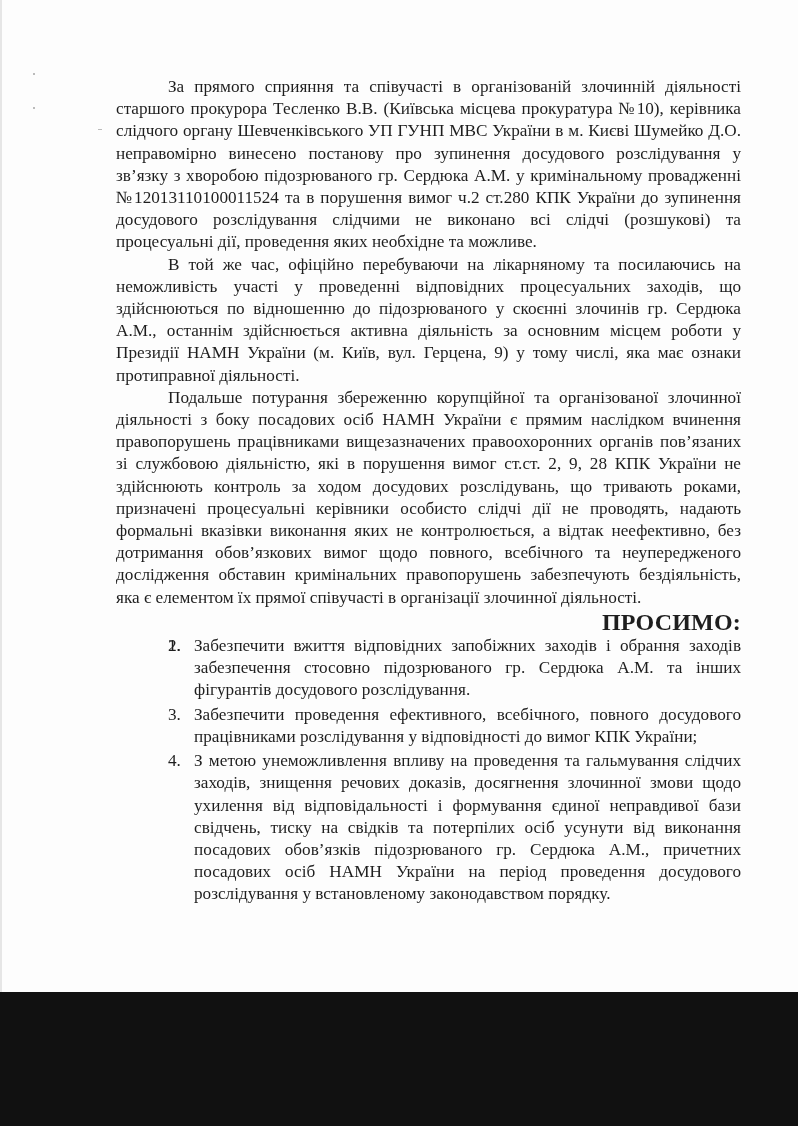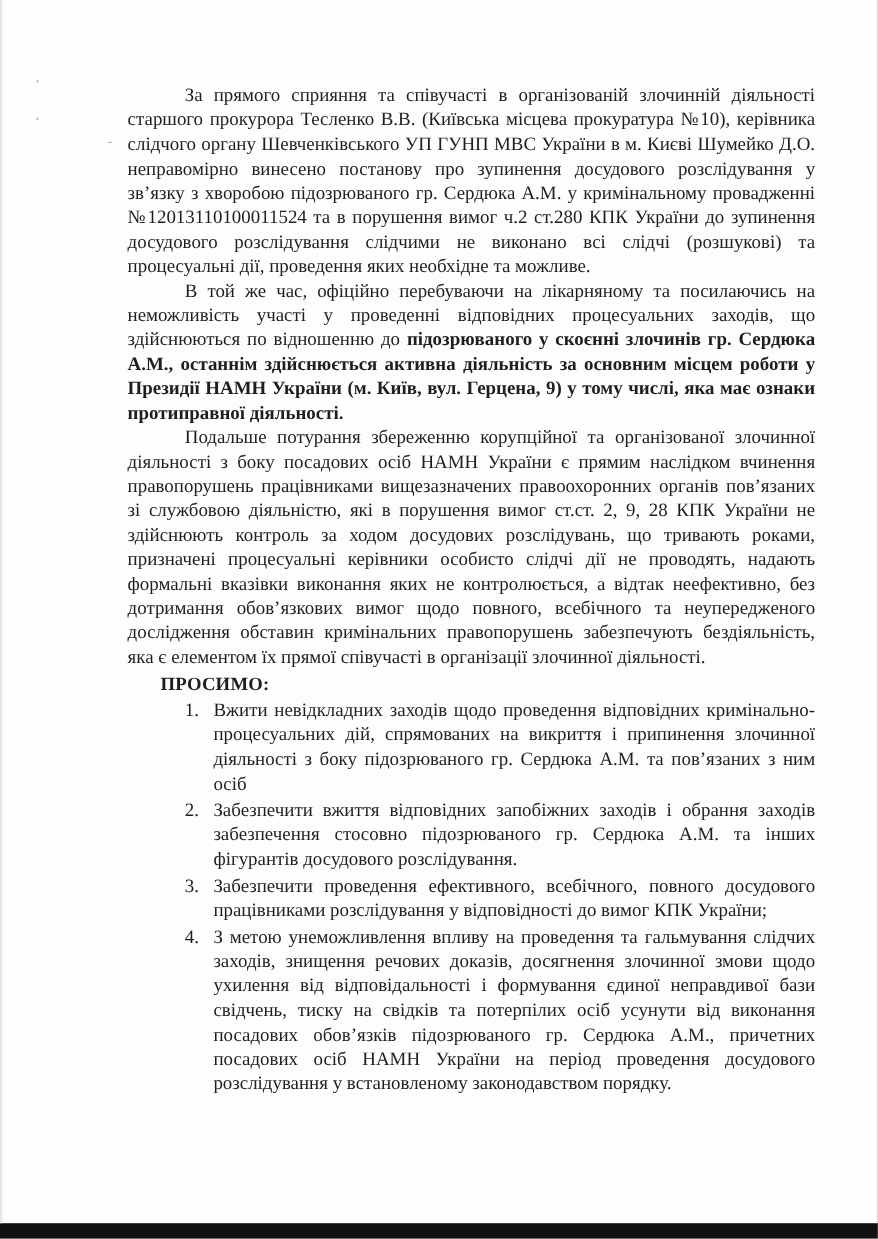--- a/index.html
+++ b/index.html
@@ -3,33 +3,33 @@
 <meta charset="utf-8">
 <style>
   html, body { margin: 0; padding: 0; }
   body {
     width: 798px; height: 1126px; overflow: hidden;
     background: #111;
     font-family: "Liberation Serif", serif;
   }
   .page {
     position: absolute; left: 0; top: 0;
-    width: 796px; height: 1112px;
+    width: 796px; height: 992px;
     background: #fdfdfd;
     border-left: 2px solid #e6e6e6;
   }
   .body-text {
     position: absolute; left: 114px; top: 76px; width: 625px;
     font-size: 17.2px; line-height: 22.2px; color: #1e1e1e;
   }
   p { margin: 0; text-align: justify; text-indent: 52px; }
   p.indent-small { text-indent: 44px; }
-  .bold { font-weight: bold; }
+  .bold { font-weight: normal; }
   .heading {
-    text-align: left; font-weight: bold; font-size: 17px;
+    text-align: right; font-weight: bold; font-size: 24px;
     margin: 2px 0 2px 0; letter-spacing: 0.2px; padding-left: 30px;
   }
   ol { margin: 0; padding: 0; list-style: none; }
   ol li { position: relative; padding-left: 78px; text-align: justify; margin-bottom: 2px; }
   ol li .num { position: absolute; left: 52px; top: 0; }
   .dot { position: absolute; width: 2px; height: 2px; background: #bbb; }
 </style>
 </head>
 <body>
 
@@ -41,21 +41,20 @@
   <div class="body-text">
     <p>За прямого сприяння та співучасті в організованій злочинній діяльності старшого прокурора Тесленко В.В.  (Київська місцева прокуратура №10), керівника слідчого органу Шевченківського УП ГУНП МВС України в м. Києві Шумейко Д.О. неправомірно винесено постанову про зупинення досудового розслідування у зв’язку з хворобою підозрюваного гр. Сердюка А.М. у кримінальному провадженні №12013110100011524 та в порушення вимог ч.2 ст.280 КПК України до зупинення досудового розслідування слідчими не виконано всі слідчі (розшукові) та процесуальні дії, проведення яких необхідне та можливе.</p>
     <p><span>В той же час, офіційно перебуваючи на лікарняному та посилаючись на неможливість участі у проведенні відповідних процесуальних заходів, що здійснюються по відношенню до </span><span class="bold">підозрюваного у скоєнні злочинів гр. Сердюка А.М., останнім здійснюється активна діяльність за основним місцем роботи у Президії НАМН України (м. Київ, вул. Герцена, 9) у тому числі, яка має ознаки протиправної діяльності.</span></p>
     <p>Подальше потурання збереженню корупційної та організованої злочинної діяльності з боку посадових осіб НАМН України є прямим наслідком вчинення правопорушень працівниками вищезазначених правоохоронних органів пов’язаних зі службовою діяльністю, які в порушення вимог ст.ст. 2, 9, 28 КПК України не здійснюють контроль за ходом досудових розслідувань, що тривають роками, призначені процесуальні керівники особисто слідчі дії не проводять, надають формальні вказівки виконання яких не контролюється, а відтак неефективно, без дотримання обов’язкових вимог щодо повного, всебічного та неупередженого дослідження обставин кримінальних правопорушень забезпечують бездіяльність, яка є елементом їх прямої співучасті в організації злочинної діяльності.</p>
 
     <div class="heading">ПРОСИМО:</div>
 
     <ol>
       <li>
         <span class="num">1.</span>
-        <span>Вжити невідкладних заходів щодо проведення відповідних кримінально-процесуальних дій, спрямованих на викриття і припинення злочинної діяльності з боку підозрюваного гр. Сердюка А.М. та пов’язаних з ним осіб</span>
       </li>
       <li>
         <span class="num">2.</span>
         <span>Забезпечити вжиття відповідних запобіжних заходів і обрання заходів забезпечення стосовно підозрюваного гр. Сердюка А.М. та інших фігурантів досудового розслідування.</span>
       </li>
       <li>
         <span class="num">3.</span>
         <span>Забезпечити проведення ефективного, всебічного, повного досудового працівниками розслідування у відповідності до вимог КПК України;</span>
       </li>
       <li>

